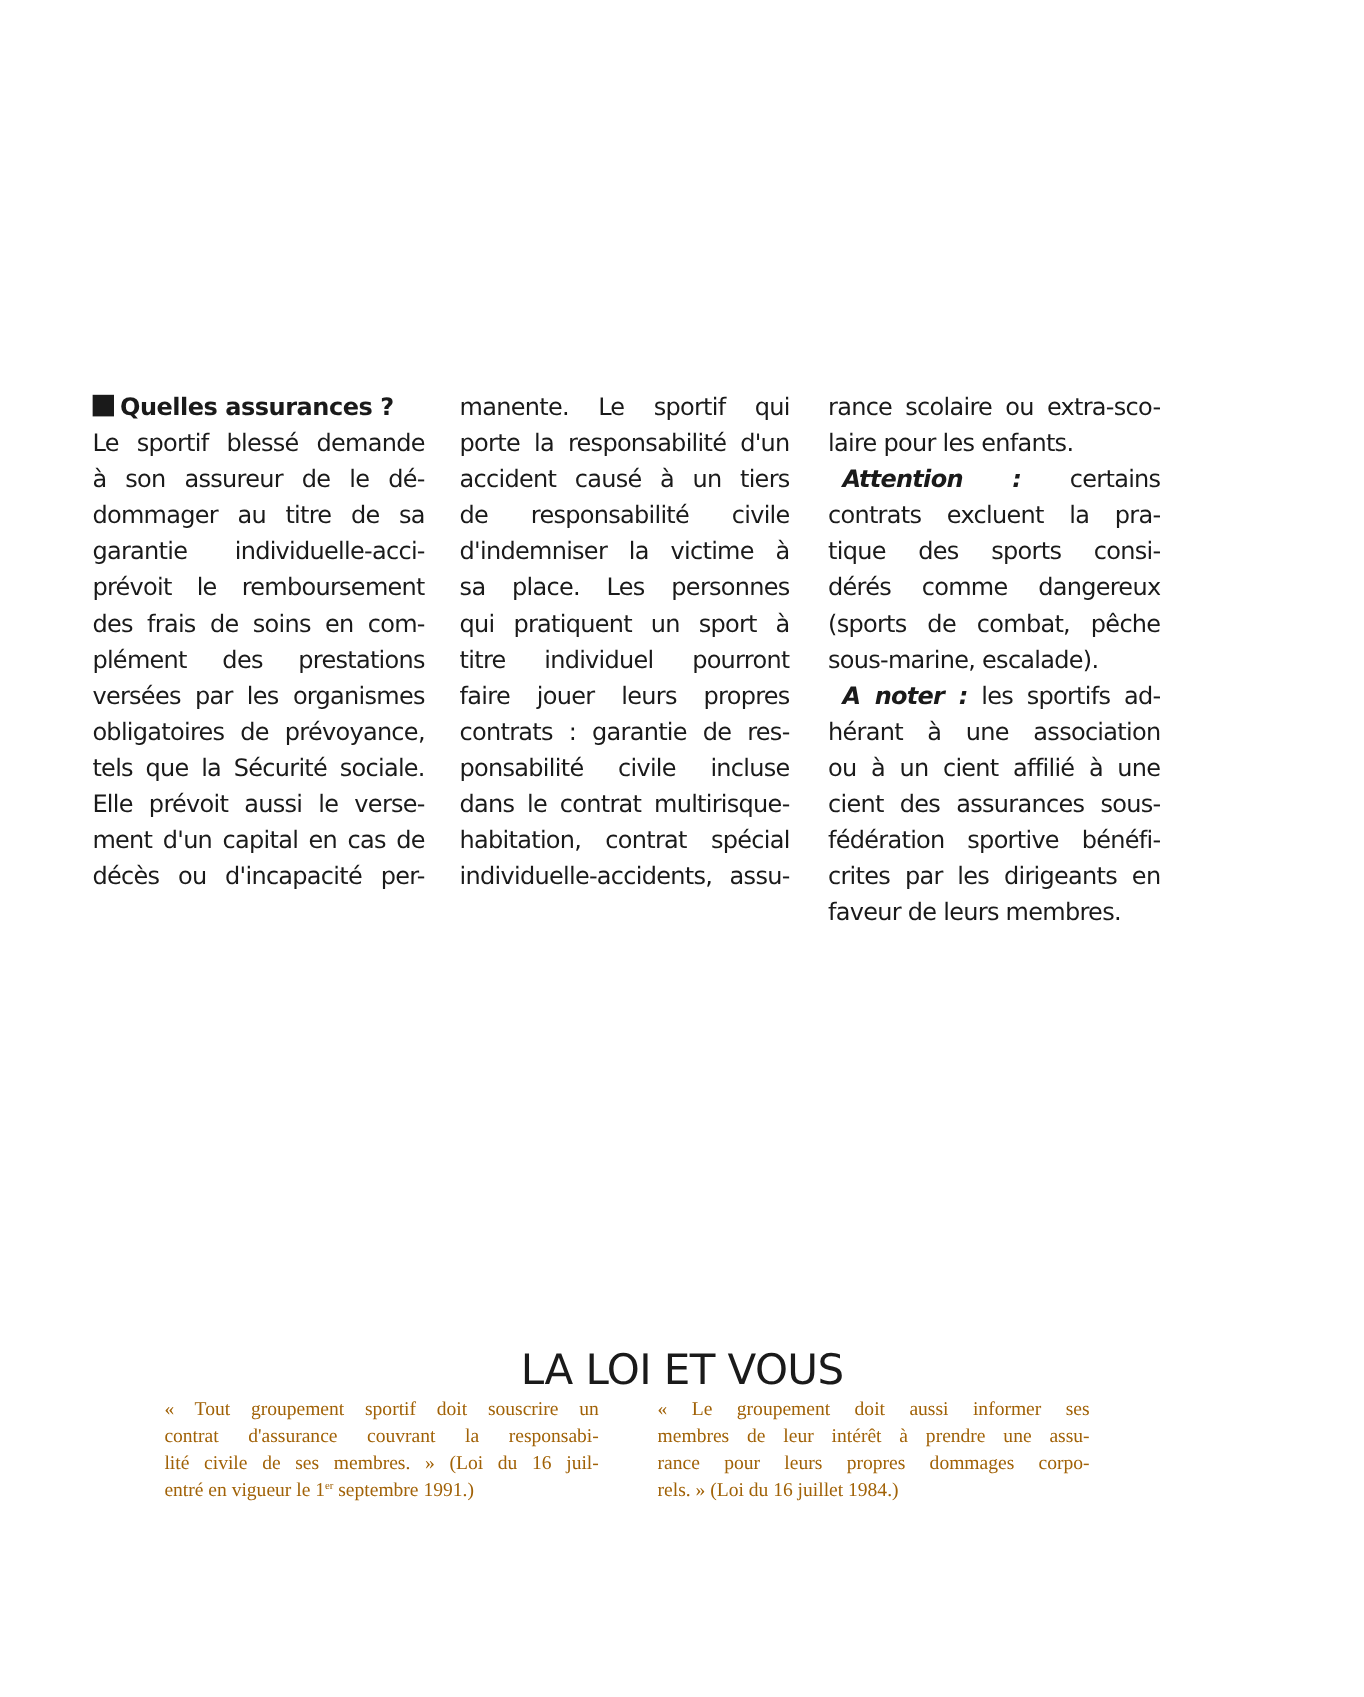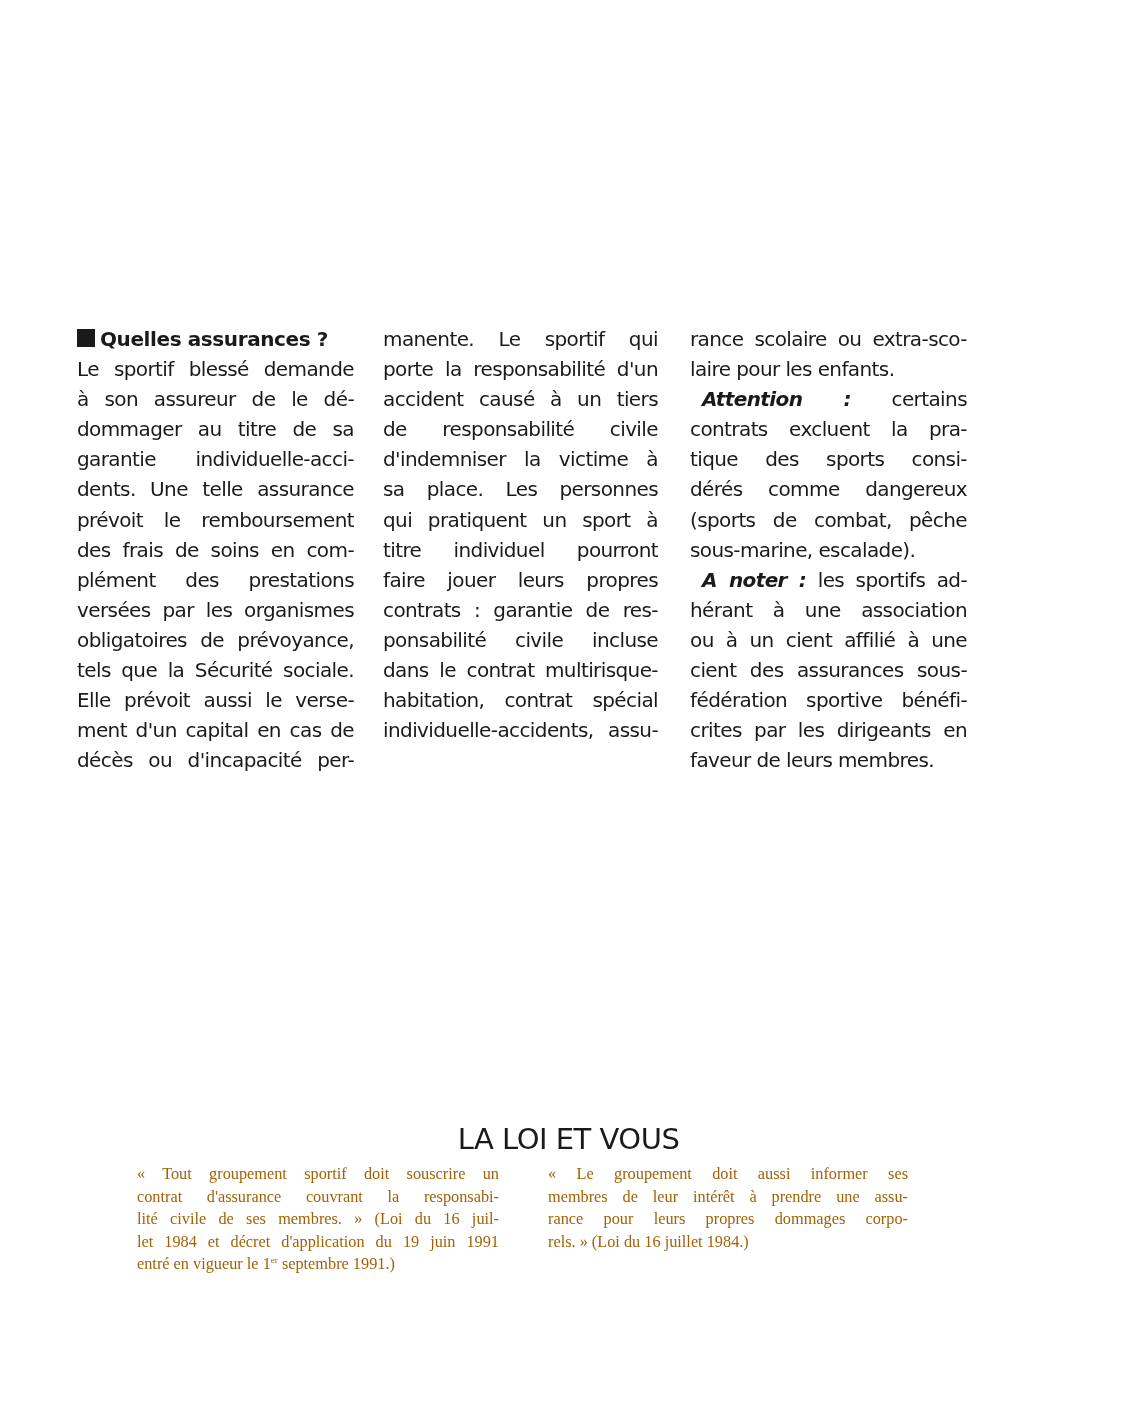--- a/index.html
+++ b/index.html
@@ -6,38 +6,37 @@
   body { width:1137px; height:1414px; position:relative; overflow:hidden; color:#1a1a1a; }
   .col { position:absolute; top:324px; font-family:"DejaVu Sans", sans-serif; font-size:20px; line-height:30.1px; letter-spacing:-0.6px; }
   .col1 { left:77px; width:277px; }
   .col2 { left:383px; width:275px; }
   .col3 { left:690px; width:277px; }
   .line { display:block; white-space:nowrap; height:30.1px; text-align:justify; text-align-last:justify; white-space:normal; overflow:hidden; }
   .line.last { text-align-last:left; }
   .head { font-weight:bold; letter-spacing:-0.4px; }
   .square { display:inline-block; width:18px; height:18px; background:#1a1a1a; margin-right:5px; vertical-align:-1px; }
   .bi { font-weight:bold; font-style:italic;margin-left:12px; }
-  .law-title { position:absolute; top:1122px; left:0; width:1137px; text-align:center; font-family:"DejaVu Sans", sans-serif; font-size:29px; letter-spacing:-0.5px; color:#1a1a1a; }
+  .law-title { position:absolute; top:1122px; left:0; width:1137px; text-align:center; font-family:"DejaVu Sans", sans-serif; font-size:35px; letter-spacing:-0.5px; color:#1a1a1a; }
   .law { position:absolute; top:1163px; font-family:Liberation Serif, serif; font-size:16.3px; line-height:22.5px; color:#a16207; }
   .law1 { left:137px; width:362px; }
   .law2 { left:548px; width:360px; }
   .law .line { height:22.5px; }
   sup { font-size:9px; vertical-align:6px; line-height:0; }
 </style>
 </head>
 <body>
 
 <div class="col col1">
   <span class="line head" style="text-align:left;text-align-last:left;"><span class="square"></span><span>Quelles assurances ?</span></span>
   <div id="c1">
       <span class="line">Le sportif blessé demande</span>
       <span class="line">à son assureur de le dé-</span>
       <span class="line">dommager au titre de sa</span>
       <span class="line">garantie individuelle-acci-</span>
-      <span class="line">dents. Une telle assurance</span>
       <span class="line">prévoit le remboursement</span>
       <span class="line">des frais de soins en com-</span>
       <span class="line">plément des prestations</span>
       <span class="line">versées par les organismes</span>
       <span class="line">obligatoires de prévoyance,</span>
       <span class="line">tels que la Sécurité sociale.</span>
       <span class="line">Elle prévoit aussi le verse-</span>
       <span class="line">ment d'un capital en cas de</span>
       <span class="line">décès ou d'incapacité per-</span>
     </div>
@@ -86,21 +85,20 @@
     </div>
 </div>
 
 <div class="law-title">LA LOI ET VOUS</div>
 
 <div class="law law1">
   <div id="q1">
       <span class="line">« Tout groupement sportif doit souscrire un</span>
       <span class="line">contrat d'assurance couvrant la responsabi-</span>
       <span class="line">lité civile de ses membres. » (Loi du 16 juil-</span>
-      <span class="line">let 1984 et décret d'application du 19 juin 1991</span>
     </div>
   <span class="line last"><span>entré en vigueur le 1</span><sup>er</sup><span> septembre 1991.)</span></span>
 </div>
 
 <div class="law law2">
   <div id="q2">
       <span class="line">« Le groupement doit aussi informer ses</span>
       <span class="line">membres de leur intérêt à prendre une assu-</span>
       <span class="line">rance pour leurs propres dommages corpo-</span>
       <span class="line last">rels. » (Loi du 16 juillet 1984.)</span>

